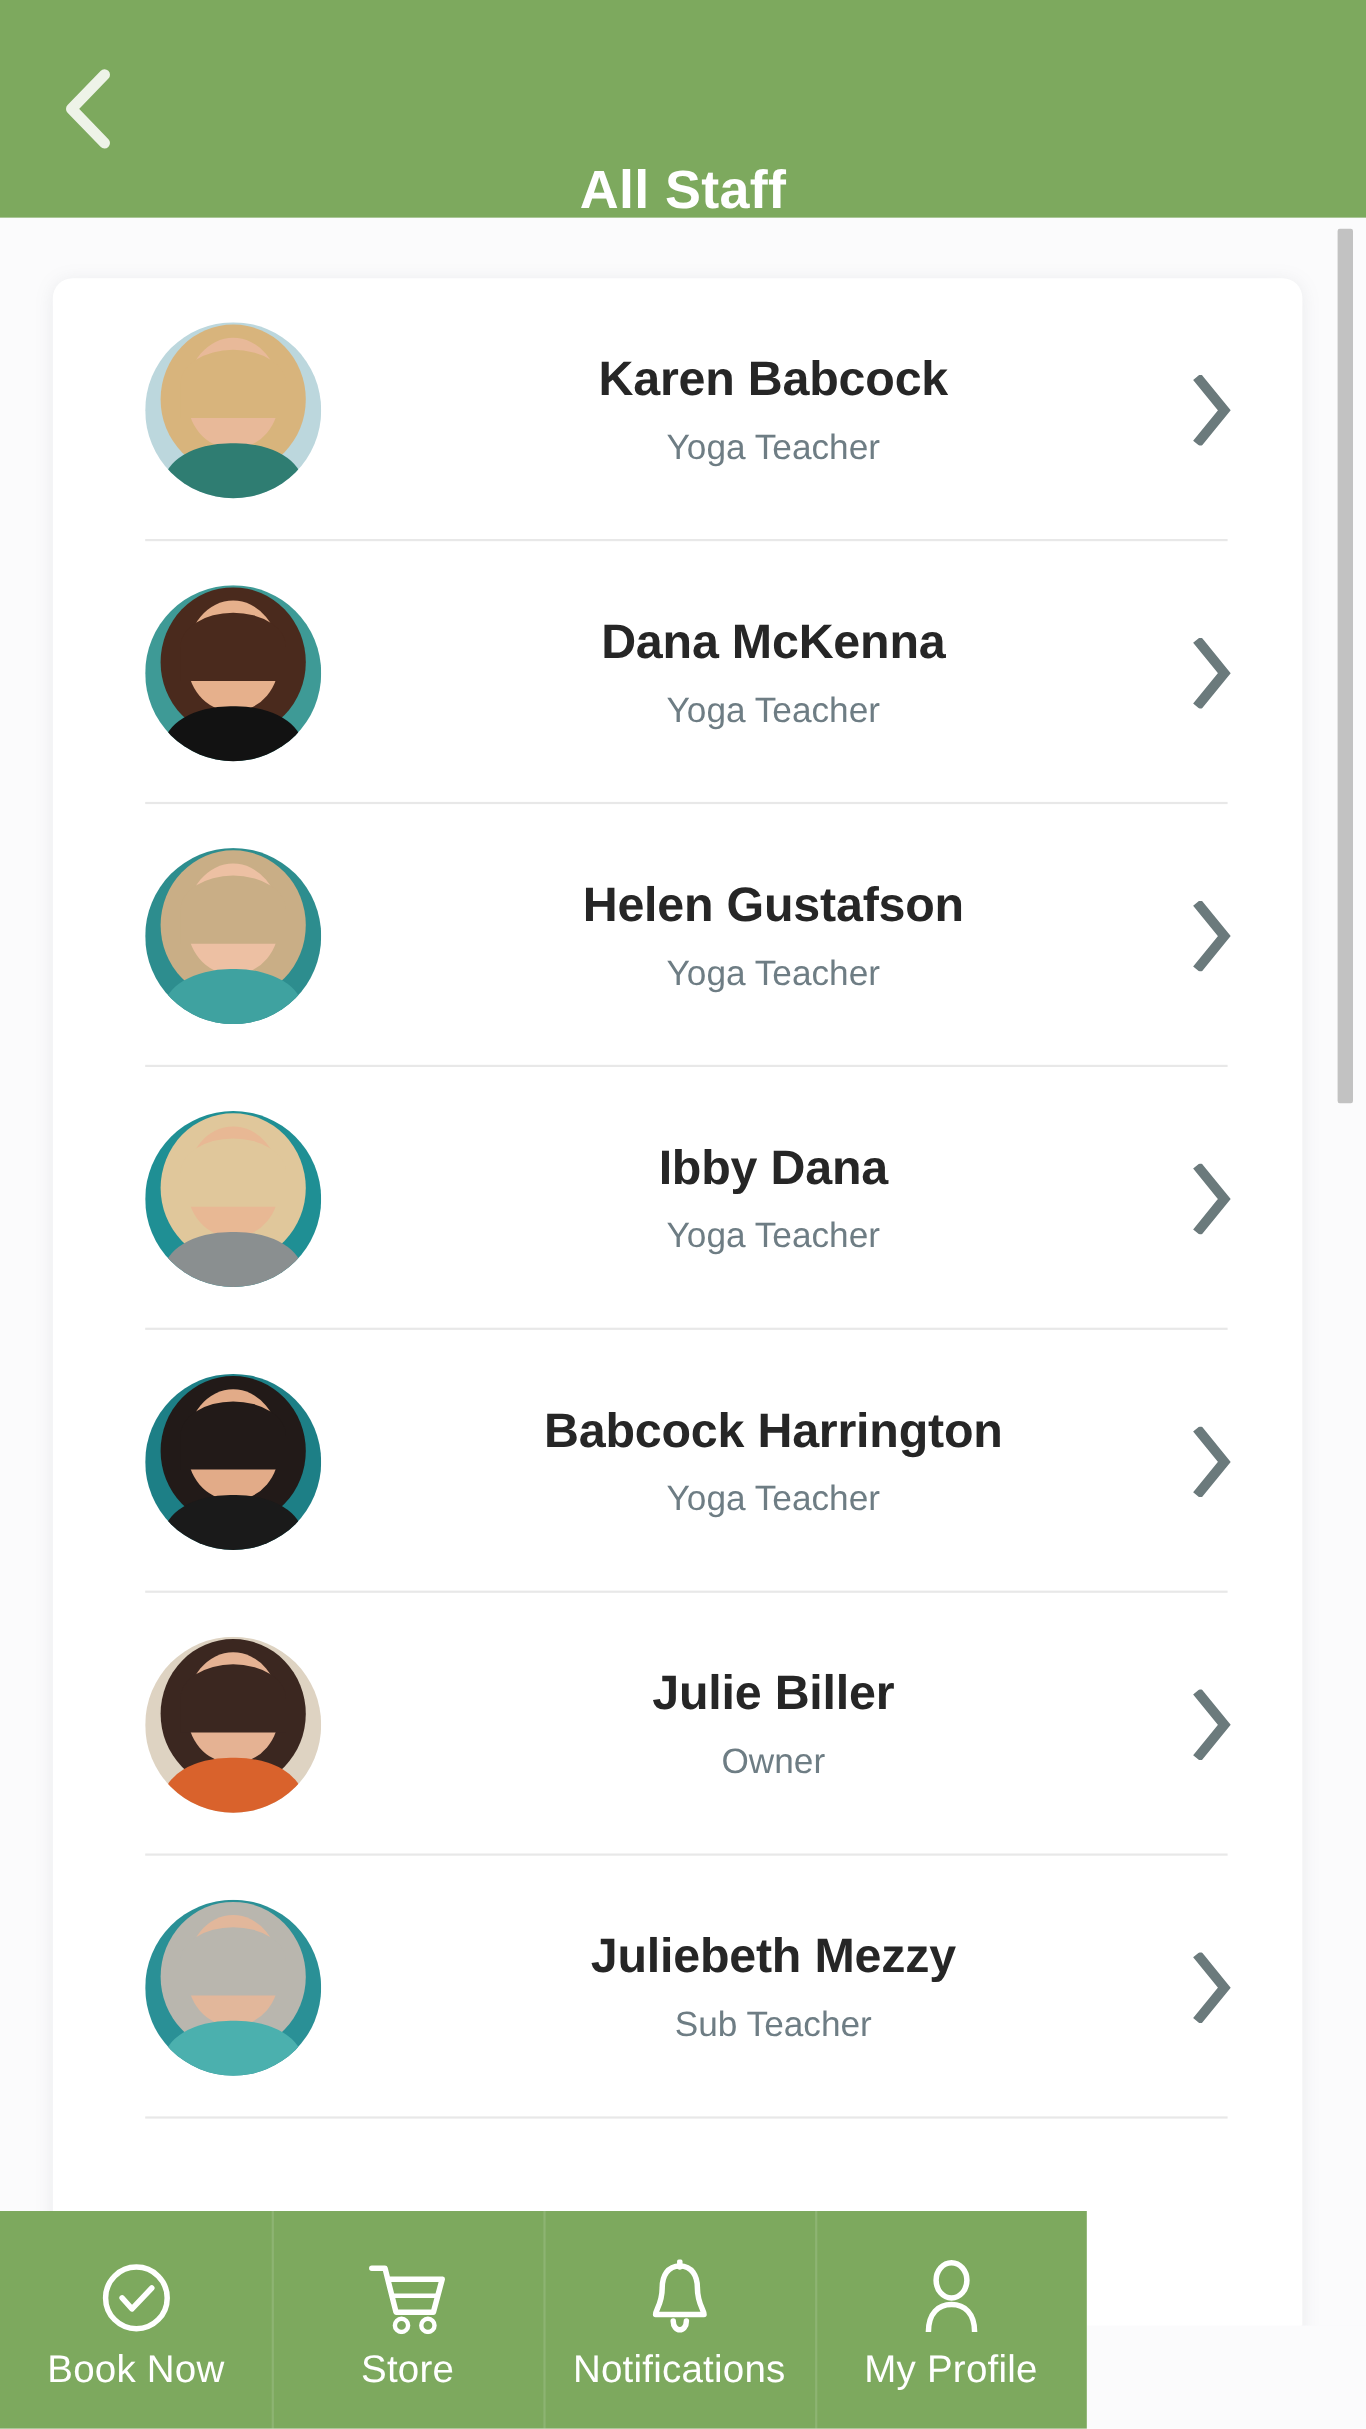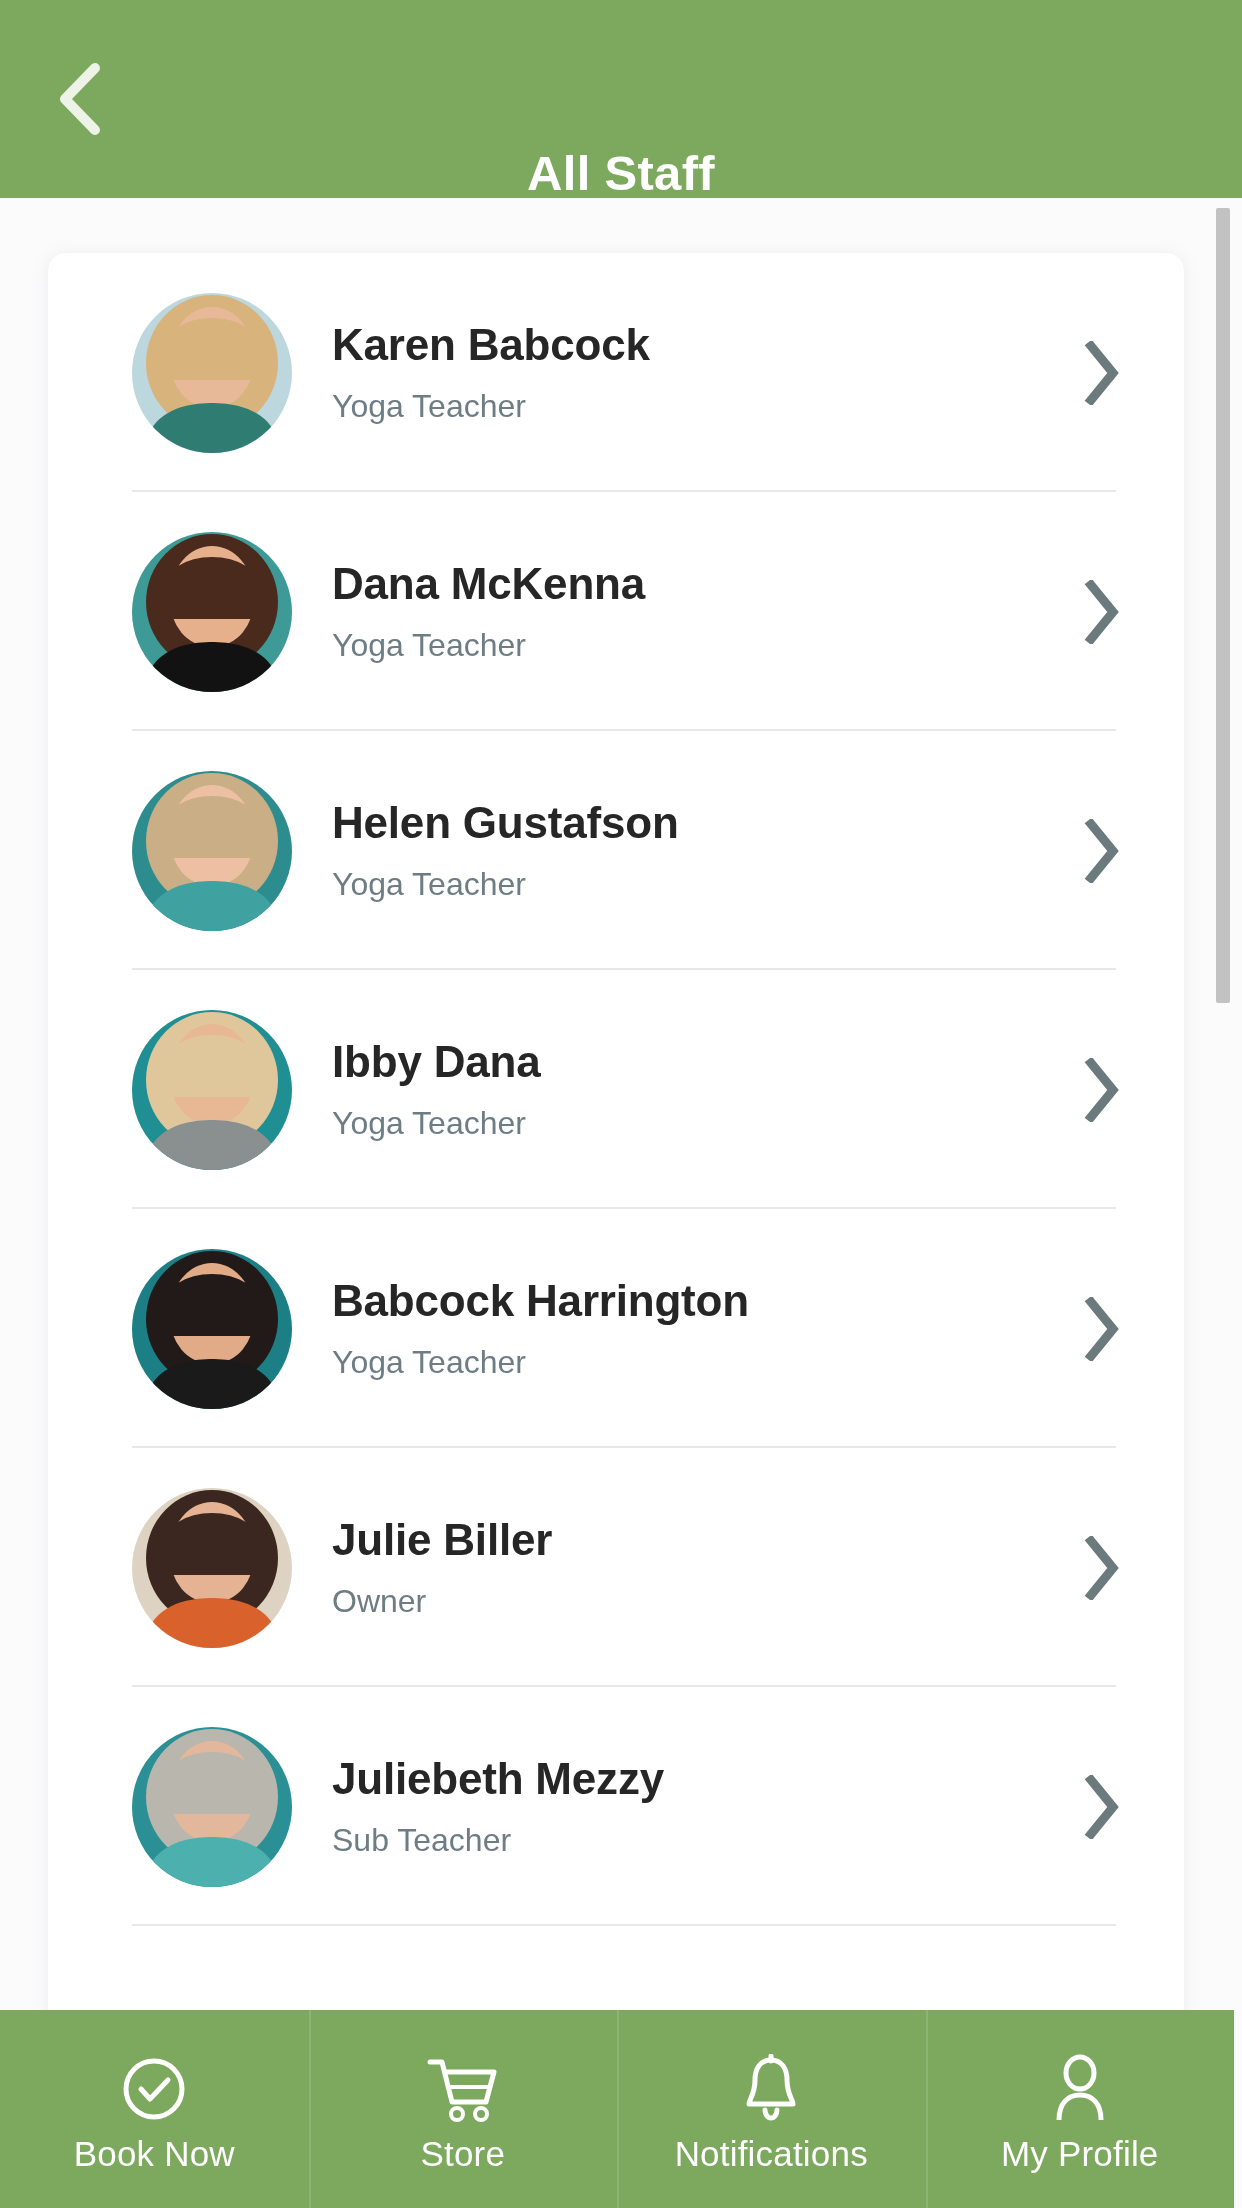--- a/index.html
+++ b/index.html
@@ -32,20 +32,21 @@
     letter-spacing:0.3px;
     line-height:1;
   }
 
   
   .scroll-area {
     position:absolute; top:198px; left:0;
     width:1242px; height:1916px;
     background:#fbfbfc;
     overflow:hidden;
+    text-align:center;
   }
 
   .card {
     position:absolute;
     left:48px; top:55px;
     width:1136px;
     min-height:1900px;
     background:#ffffff;
     border-radius:18px 18px 0 0;
     box-shadow:0 2px 16px rgba(120,130,140,0.13);
@@ -144,21 +145,21 @@
     width:14px;
     height:795px;
     background:#c2c2c2;
     border-radius:2px;
   }
 
   
   .bottom-nav {
     position:absolute;
     left:0; bottom:0;
-    width:1234px; height:198px;
+    width:988px; height:198px;
     background:#7da95e;
     display:flex;
   }
   .nav-item {
     flex:1 1 25%;
     position:relative;
     display:flex;
     flex-direction:column;
     align-items:center;
     justify-content:center;

